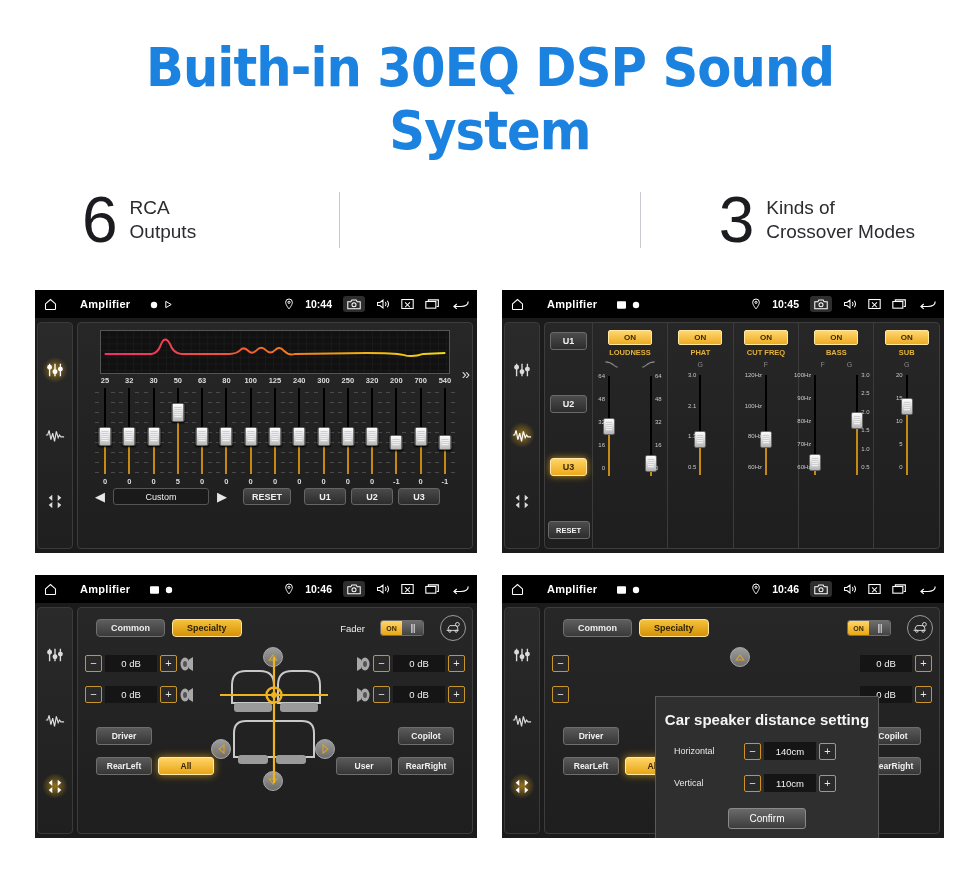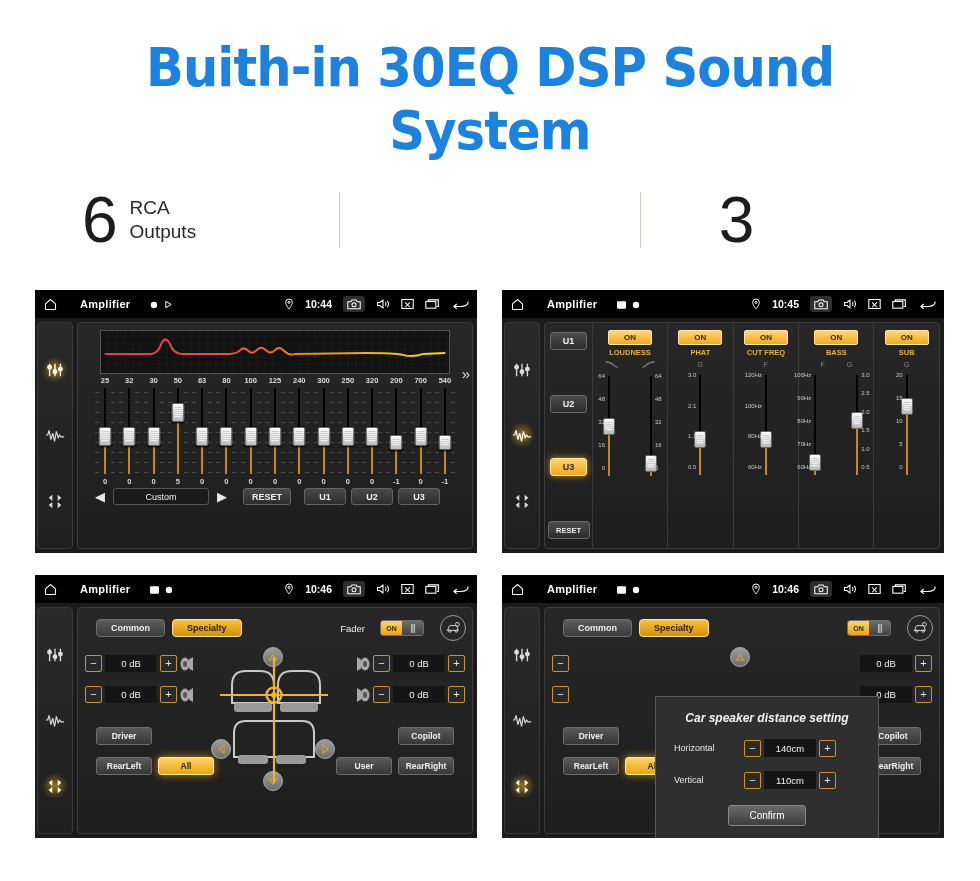--- a/index.html
+++ b/index.html
@@ -257,21 +257,21 @@
 
   
   .dialog {
     position:absolute; left:110px; top:55px;
     width:224px; height:160px;
     background:#2f2f2f; border:1px solid #5a5a5a;
     z-index:30;
     display:flex; flex-direction:column; align-items:center;
     padding-top:14px;
   }
-  .dlg-title { color:#f4f4f4; font-size:12px; font-weight:bold;font-style:italic; }
+  .dlg-title { color:#f4f4f4; font-size:15px; font-weight:bold; }
   .dlg-row { display:flex; align-items:center; gap:12px; margin-top:14px; width:186px;}
   .dlg-lbl { color:#e8e8e8; font-size:9px; width:58px; }
   .dlg-stp { display:flex; align-items:center; gap:3px; }
   .dlg-val { width:52px; height:18px; background:#151515; color:#f4f4f4; font-size:9.5px;
              display:flex; align-items:center; justify-content:center;}
   .confirm {
     margin-top:16px; padding:4px 20px; border-radius:3px; font-size:10px;
     background:linear-gradient(180deg,#6a6a6a,#3c3c3c); border:1px solid #8a8a8a; color:#fff;
   }
 </style>
@@ -287,20 +287,24 @@
       <span>RCA</span><br>
       <span>Outputs</span>
     </span>
   </div>
   <div class="stat-div"></div>
   <div class="stat s2">
   </div>
   <div class="stat-div"></div>
   <div class="stat s3">
     <span class="stat-num">3</span>
+    <span class="stat-txt">
+      <span>Kinds of</span><br>
+      <span>Crossover Modes</span>
+    </span>
   </div>
 </div>
 
 <div class="grid">
 
   <div class="row">
 
     <div class="unit">
       <div class="statusbar">
         <div class="sb-left">

